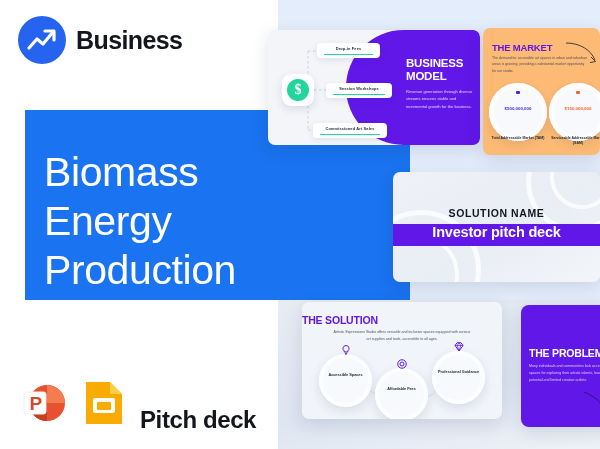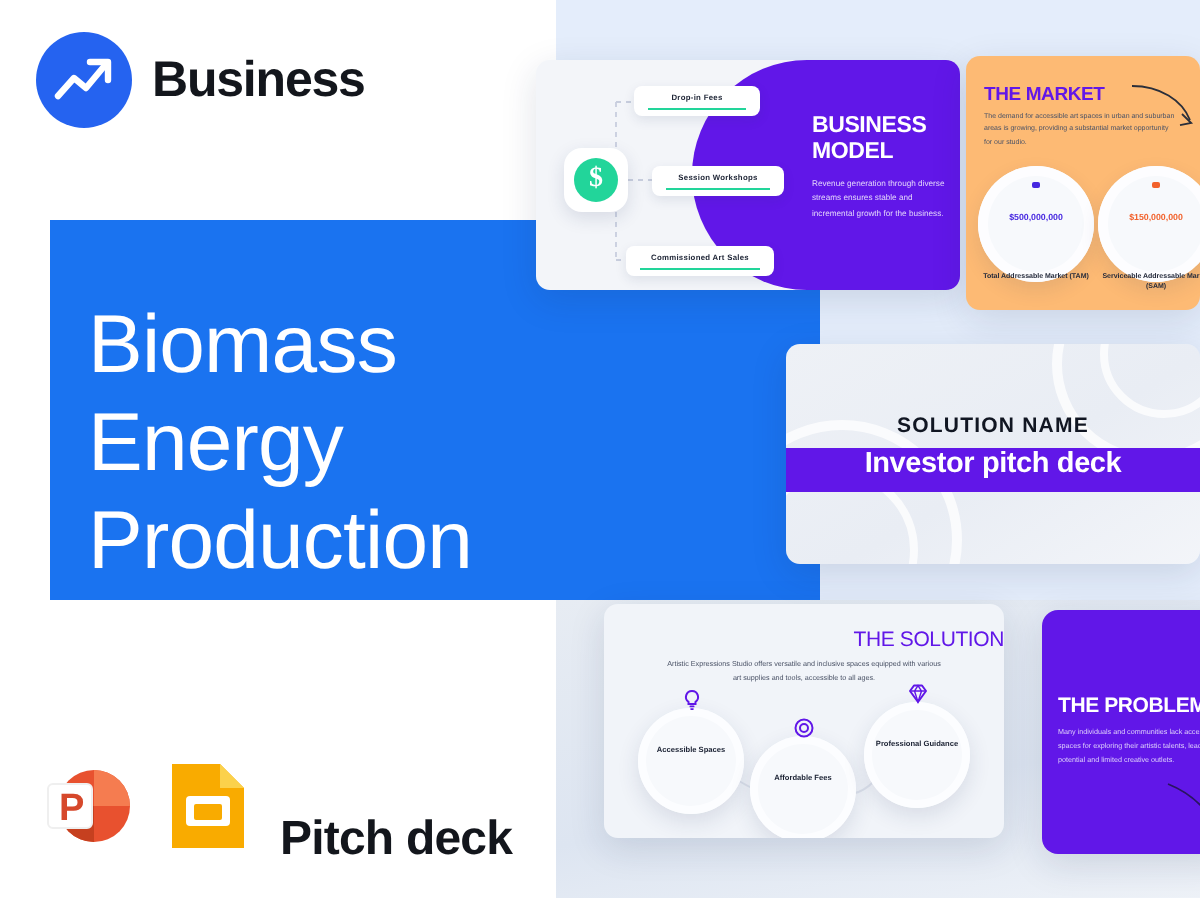--- a/index.html
+++ b/index.html
@@ -115,22 +115,22 @@
   .ip-r3{left:-32px;bottom:-48px;width:110px;height:110px;}
   .ip-r4{left:-16px;bottom:-34px;width:74px;height:74px;border-width:4px;}
   .ip-name{position:absolute;left:0;right:0;top:35px;text-align:center;
     font-size:10.5px;font-weight:bold;color:#111622;letter-spacing:.6px;}
   .ip-bar{position:absolute;left:0;right:0;top:52px;height:22px;background:#6117e8;
     display:flex;justify-content:center;}
   .ip-bar span{color:#fff;font-size:14.5px;font-weight:bold;letter-spacing:-0.2px;}
 
   
   .card-sol{left:302px;top:302px;width:200px;height:117px;background:#f1f4f9;}
-  .sol-title{position:absolute;left:0;right:0;top:12px;text-align:right;
-    font-size:10.5px;font-weight:normal;color:#6117e8;letter-spacing:-0.2px;}
+  .sol-title{position:absolute;left:0;right:0;top:12px;text-align:left;
+    font-size:10.5px;font-weight:bold;color:#6117e8;letter-spacing:-0.2px;}
   .sol-p{position:absolute;left:30px;width:140px;top:27px;text-align:center;
     font-size:3.6px;line-height:1.9;color:#4a5266;}
   .sol-link{position:absolute;left:0;top:0;width:200px;height:117px;}
   .sol-node{position:absolute;width:53px;height:53px;border-radius:50%;background:#f7f9fc;
     box-shadow:0 4px 11px rgba(30,50,90,.12), inset 0 0 0 4px #fcfdff;}
   .sol-n1{left:17px;top:52px;}
   .sol-n2{left:73px;top:66px;}
   .sol-n3{left:130px;top:49px;}
   .sol-lbl{position:absolute;left:0;right:0;top:19px;text-align:center;
     font-size:3.8px;font-weight:bold;color:#1b2233;line-height:1.55;}

